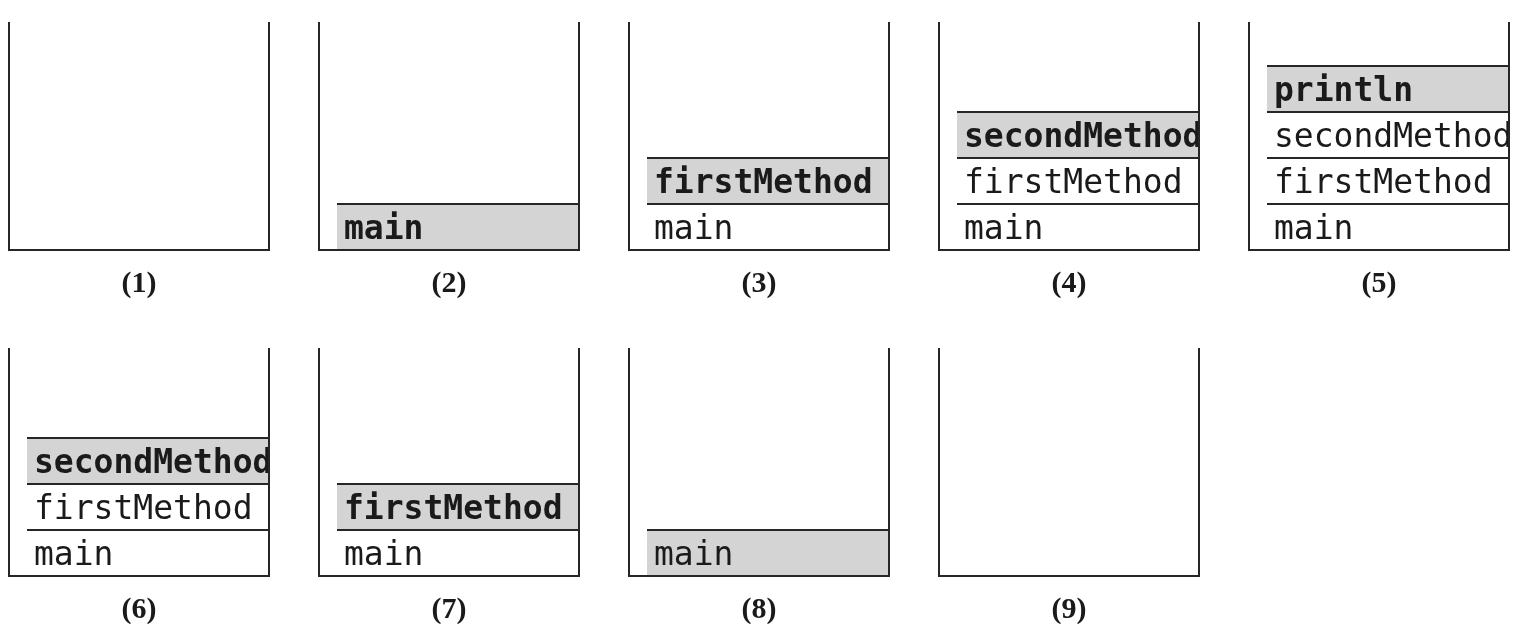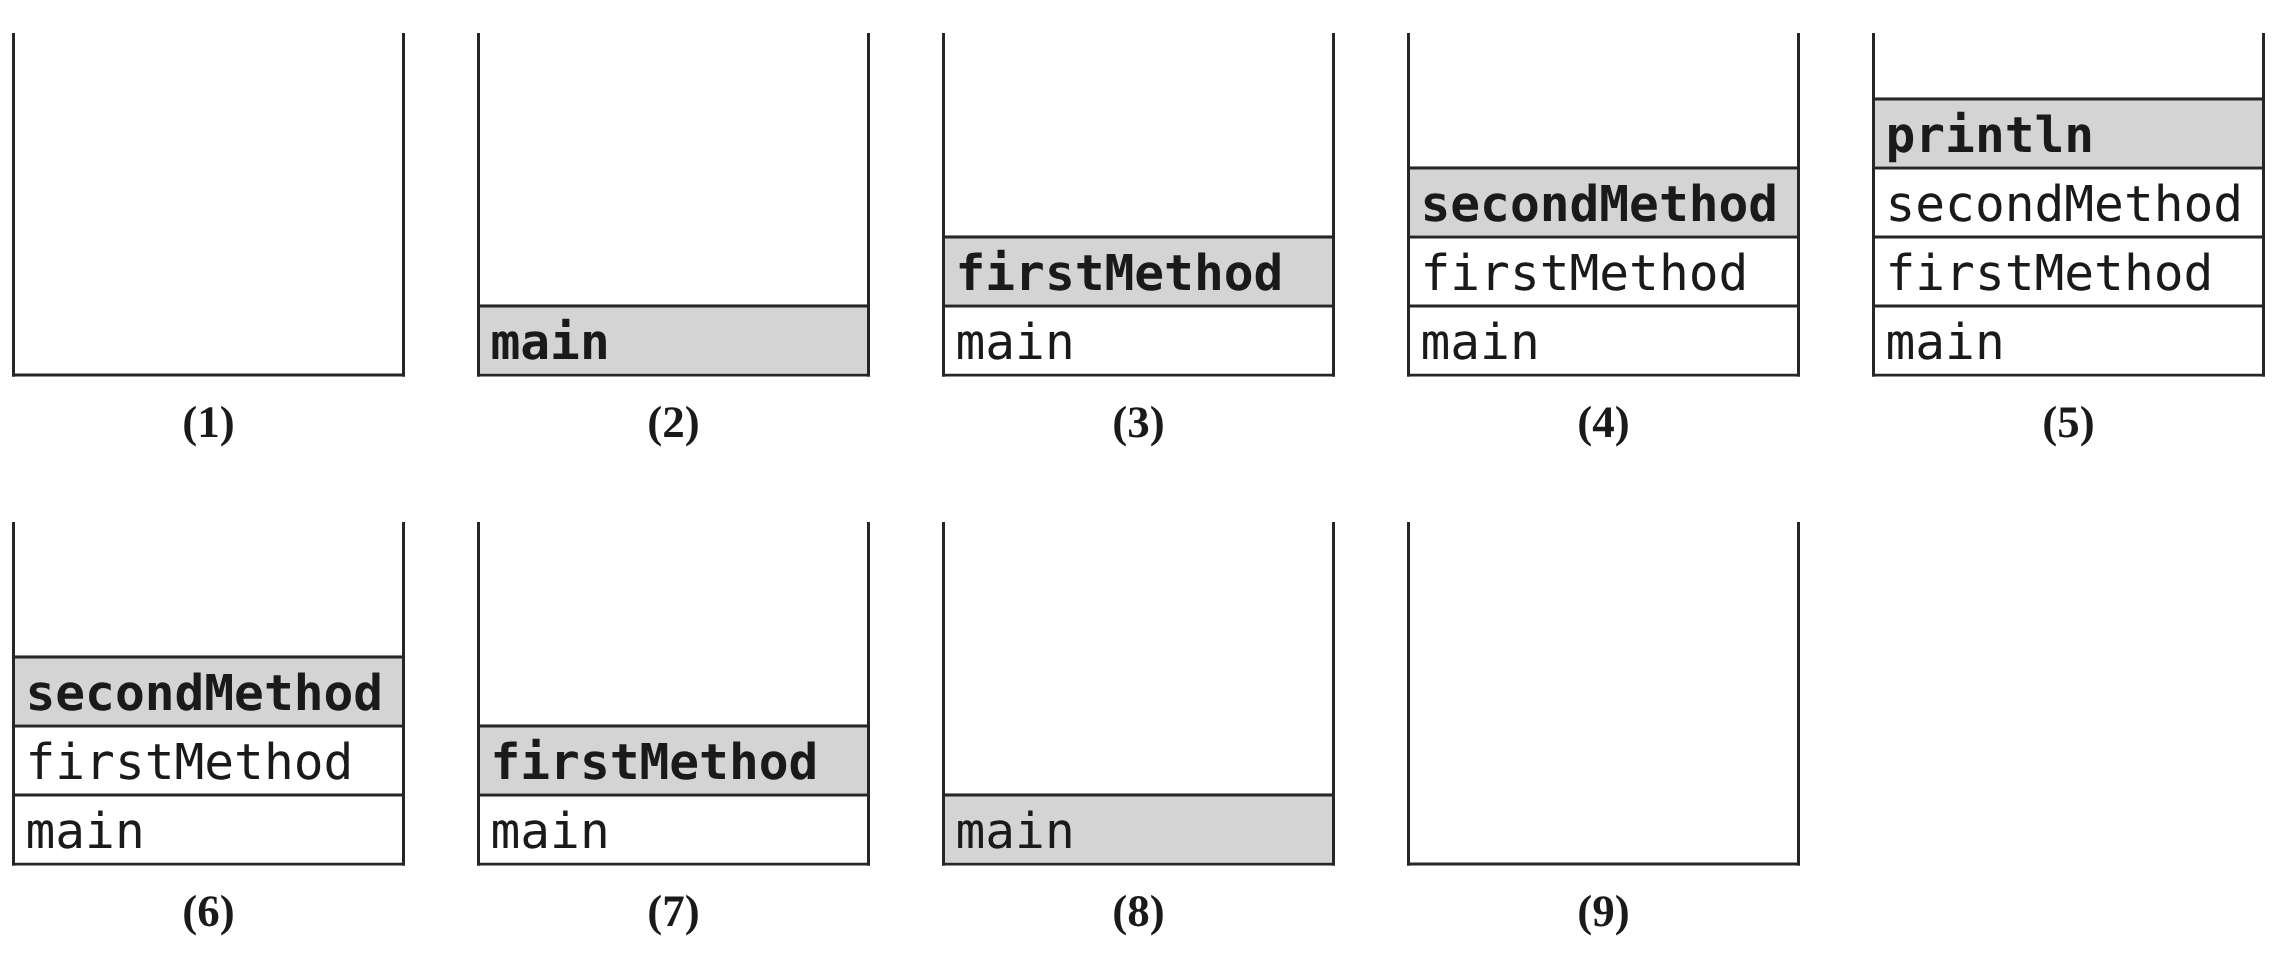--- a/index.html
+++ b/index.html
@@ -31,20 +31,21 @@
   .stack { width: 262px; flex: 0 0 262px; }
   .well {
     height: 229px;
     border-left: 2px solid var(--border);
     border-right: 2px solid var(--border);
     border-bottom: 2px solid var(--border);
     background: var(--bg);
     display: flex;
     flex-direction: column;
     justify-content: flex-end;
+    padding-left: 17px;
   }
   .frame {
     height: 46px;
     flex: 0 0 46px;
     border-top: 2px solid var(--border);
     display: flex;
     align-items: center;
     padding-left: 7px;
     font-size: 33px;
     letter-spacing: 0;

